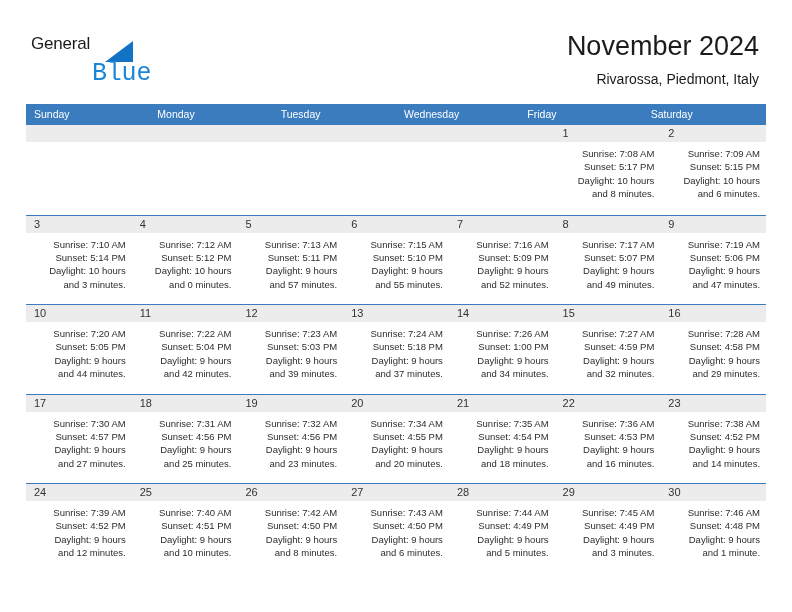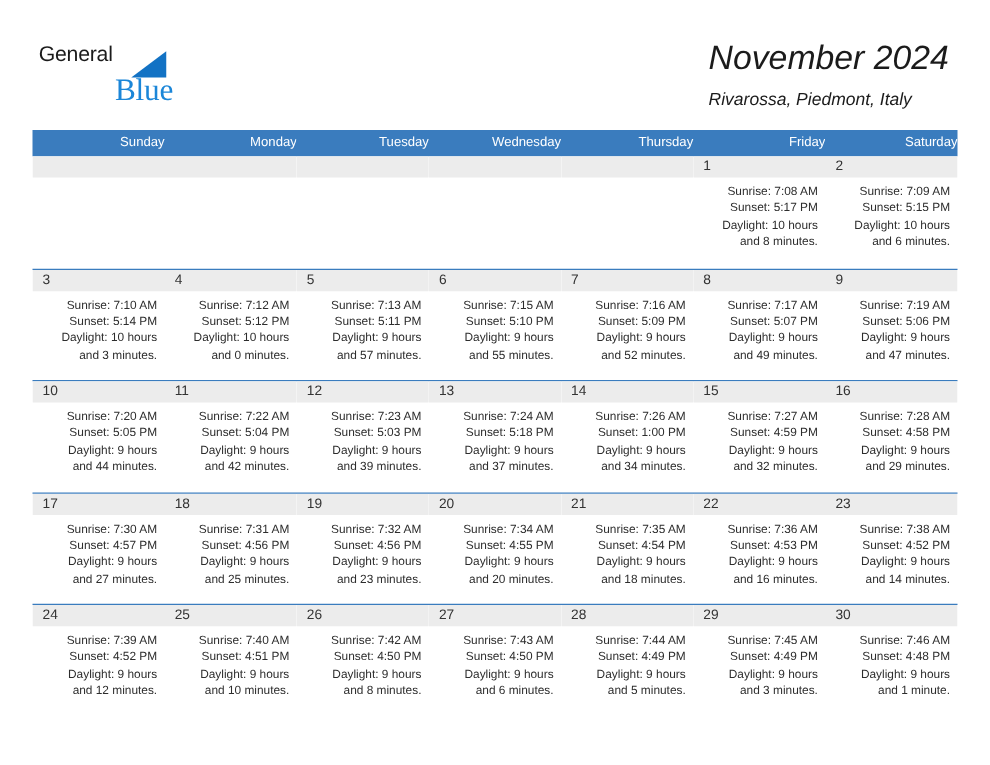--- a/index.html
+++ b/index.html
@@ -55,28 +55,27 @@
     border-left: 28px solid transparent;
     border-bottom: 21px solid #1272c4;
   }
   .brand-blue {
     position: absolute;
     left: 61px;
     top: 25px;
     font-size: 25px;
     letter-spacing: -0.2px;
     color: #1b86d8;
-    font-family: Liberation Serif, serif;
+    font-family: Liberation Mono, monospace;
   }
   .title-block {
     position: absolute;
     right: 33px;
     top: 30px;
-    text-align: left;
-    font-style: italic;
+    text-align: right;
   }
   .cal-title {
     font-size: 27px;
     color: #1b1b1b;
     line-height: 33px;
     font-weight: normal;
     margin: 0;
     white-space: nowrap;
   }
   .cal-subtitle {
@@ -102,21 +101,20 @@
   }
   .weekday {
     flex: 1 1 0;
     box-sizing: border-box;
     padding-left: 8px;
     font-size: 10.5px;
     color: #ffffff;
     line-height: 21px;
     white-space: nowrap;
     overflow: hidden;
-    text-align: right;
   }
   .week-row {
     display: flex;
     width: 740px;
     height: 89.5px;
     border-top: 1px solid #3a7cbe;
     box-sizing: border-box;
   }
   .week-row.first {
     border-top: none;
@@ -170,21 +168,20 @@
 
   </div>
 
   <div class="calendar">
 
     <div class="weekday-row">
       <div class="weekday">Sunday</div>
       <div class="weekday">Monday</div>
       <div class="weekday">Tuesday</div>
       <div class="weekday">Wednesday</div>
-      <div class="weekday">Thursday</div>
       <div class="weekday">Friday</div>
       <div class="weekday">Saturday</div>
     </div>
 
     <div class="week-row first">
       <div class="day-cell empty">
         <div class="day-number"></div>
       </div>
       <div class="day-cell empty">
         <div class="day-number"></div>

